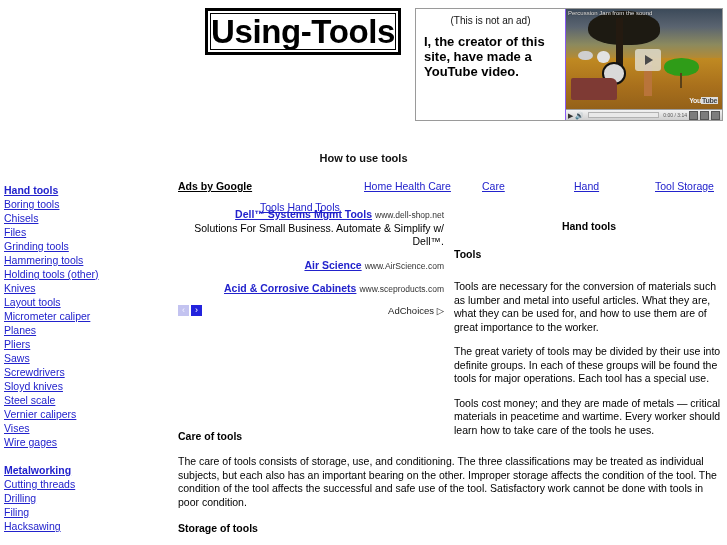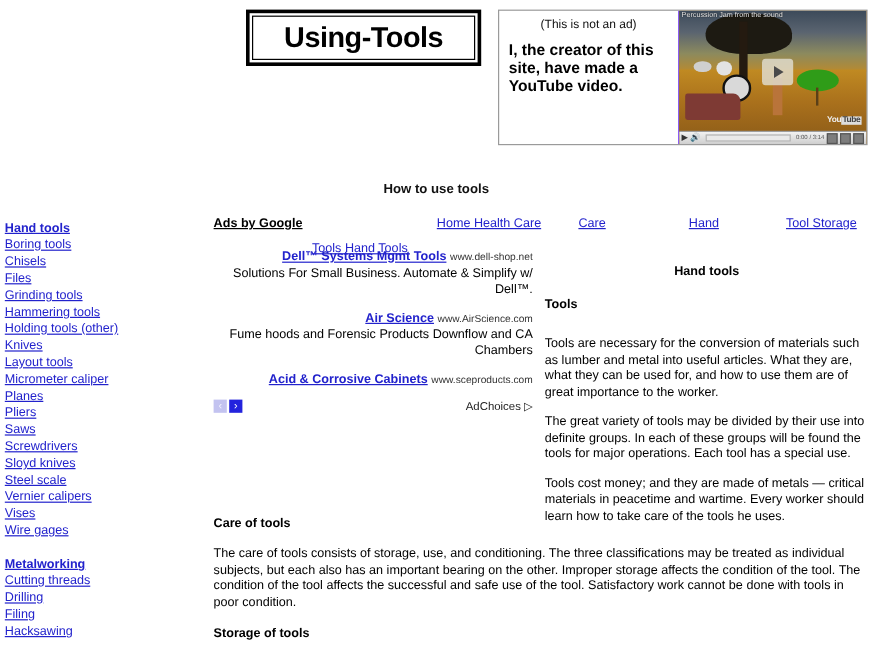--- a/index.html
+++ b/index.html
@@ -39,21 +39,21 @@
     height: 100%;
     border: 1px solid #000;
     box-sizing: border-box;
     display: flex;
     align-items: center;
     justify-content: center;
   }
   .logo-text {
     font-family: "Liberation Sans", sans-serif;
     font-weight: bold;
-    font-size: 24px;
+    font-size: 33px;
     letter-spacing: -0.4px;
     color: #000;
     white-space: nowrap;
     text-align: right;
   }
 
   .promo-wrap {
     position: absolute;
     left: 415px;
     top: 8px;
@@ -493,21 +493,20 @@
 
     <div class="ads-col">
 
       <div class="ad">
         <a class="ad-title" href="#">Dell™ Systems Mgmt Tools</a><span class="ad-url">www.dell-shop.net</span>
         <div class="ad-desc">Solutions For Small Business. Automate &amp; Simplify w/ Dell™.</div>
       </div>
 
       <div class="ad">
         <a class="ad-title" href="#">Air Science</a><span class="ad-url">www.AirScience.com</span>
-        <div class="ad-desc">Fume hoods and Forensic Products Downflow and CA Chambers</div>
       </div>
 
       <div class="ad">
         <a class="ad-title" href="#">Acid &amp; Corrosive Cabinets</a><span class="ad-url">www.sceproducts.com</span>
       </div>
 
 
       <div class="ads-foot">
         <span class="arrow prev">‹</span><span class="arrow next">›</span>
         <span class="adchoices">AdChoices ▷</span>

